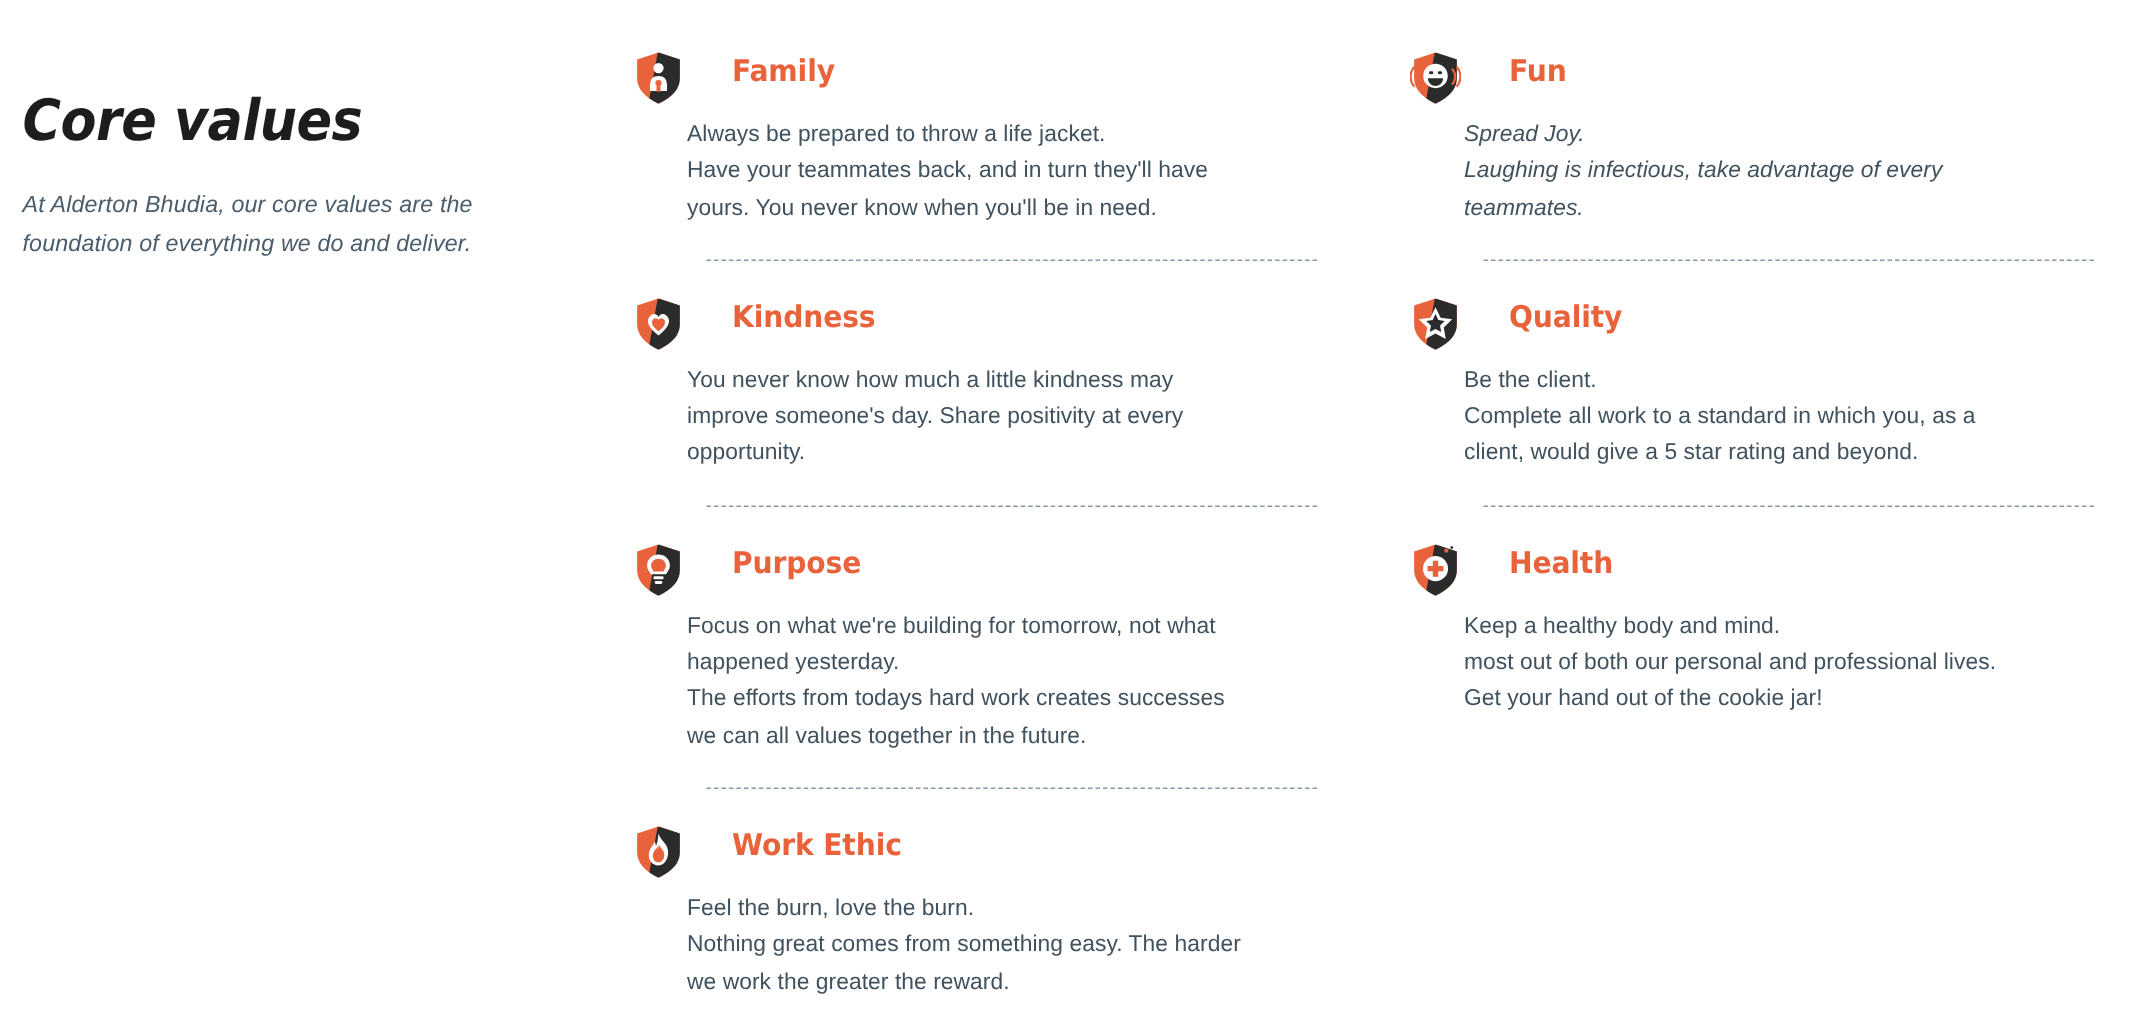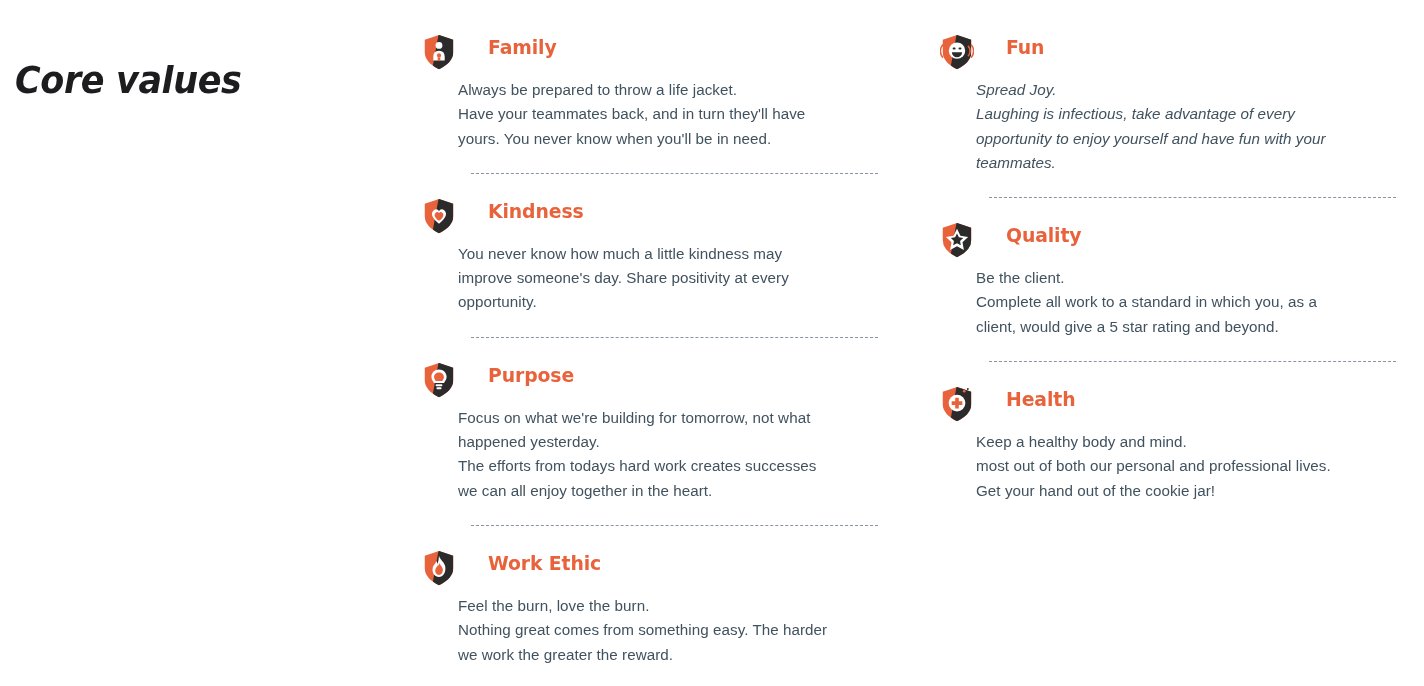--- a/index.html
+++ b/index.html
@@ -116,20 +116,21 @@
   
   .col-right .value-item:first-child .value-body { max-width: 400px; font-style: italic; }
 </style>
 </head>
 <body>
 
 <div class="page">
 
   <div class="intro">
     <div class="intro-title">Core values</div>
+    <div class="intro-text">At Alderton Bhudia, our core values are the foundation of everything we do and deliver.</div>
   </div>
 
   <div class="columns">
     <div class="col col-left">
         <div class="value-item">
           <div class="value-head">
             <span class="value-icon">
               <svg viewBox="0 0 34 40" xmlns="http://www.w3.org/2000/svg">
                 <defs>
                   <clipPath id="cp0">
@@ -193,21 +194,21 @@
                 <rect x="14.3" y="26.6" width="5.4" height="2.1" rx="1" fill="#fff"></rect>
                 <path d="M17 11 C19.9 11 22.2 13.1 22.2 15.8 C22.2 17.6 21 18.9 20.4 20 L13.6 20 C13 18.9 11.8 17.6 11.8 15.8 C11.8 13.1 14.1 11 17 11 Z" fill="#e8633b"></path>
               </svg>
             </span>
             <div class="value-title">Purpose</div>
           </div>
           <div class="value-body">
             <span class="line">Focus on what we're building for tomorrow, not what</span>
             <span class="line">happened yesterday.</span>
             <span class="line">The efforts from todays hard work creates successes</span>
-            <span class="line">we can all enjoy together in the heart.</span>
+            <span class="line">we can all values together in the future.</span>
           </div>
           <div class="divider"></div>
         </div>
         <div class="value-item">
           <div class="value-head">
             <span class="value-icon">
               <svg viewBox="0 0 34 40" xmlns="http://www.w3.org/2000/svg">
                 <defs>
                   <clipPath id="cp3">
                     <path d="M17 1 L32 6 L32 19 Q32 30 17 37 Q2 30 2 19 L2 6 Z"></path>
@@ -248,21 +249,20 @@
                 <path d="M2.2 11 A10.5 10.5 0 0 0 2.2 25" stroke="#e8633b" stroke-width="1.6" fill="none"></path>
                 <path d="M28.6 12.5 A8 8 0 0 1 28.6 23.5" stroke="#e8633b" stroke-width="1.6" fill="none"></path>
                 <path d="M31.8 11 A10.5 10.5 0 0 1 31.8 25" stroke="#e8633b" stroke-width="1.6" fill="none"></path>
               </svg>
             </span>
             <div class="value-title">Fun</div>
           </div>
           <div class="value-body">
             <span class="line">Spread Joy.</span>
             <span class="line">Laughing is infectious, take advantage of every</span>
-            <span class="line">opportunity to enjoy yourself and have fun with your</span>
             <span class="line">teammates.</span>
           </div>
           <div class="divider"></div>
         </div>
         <div class="value-item">
           <div class="value-head">
             <span class="value-icon">
               <svg viewBox="0 0 34 40" xmlns="http://www.w3.org/2000/svg">
                 <defs>
                   <clipPath id="cp5">

